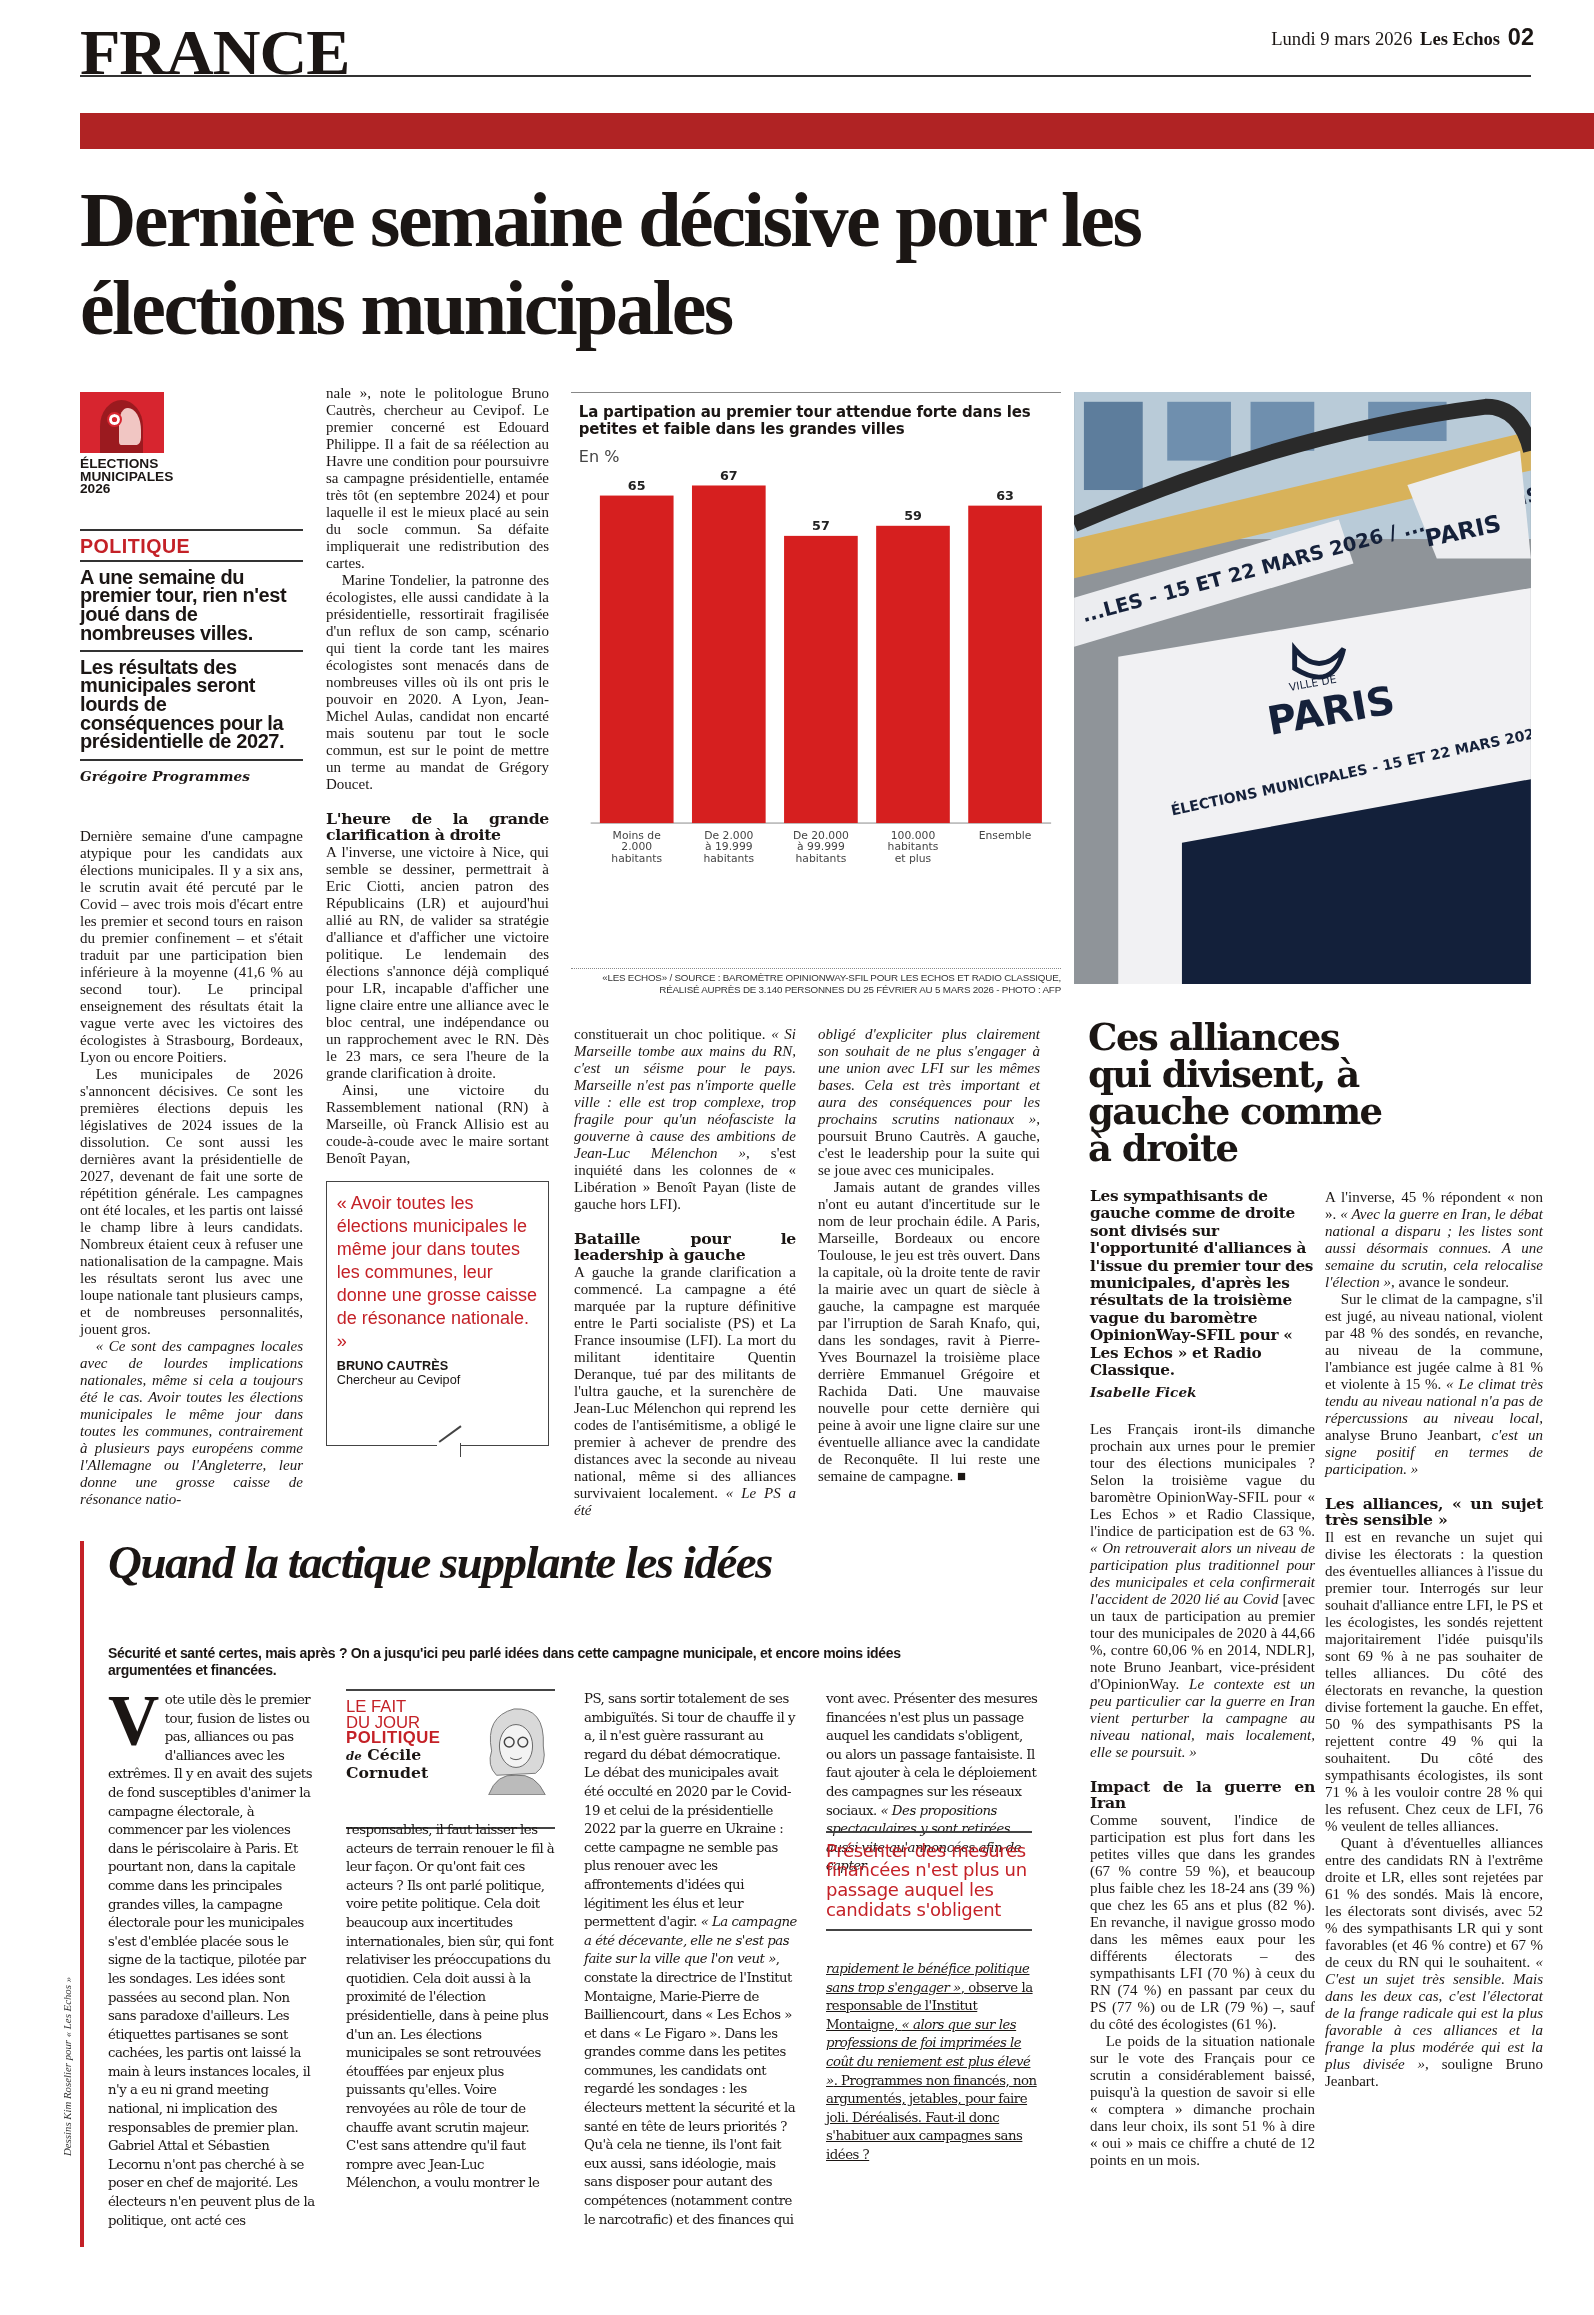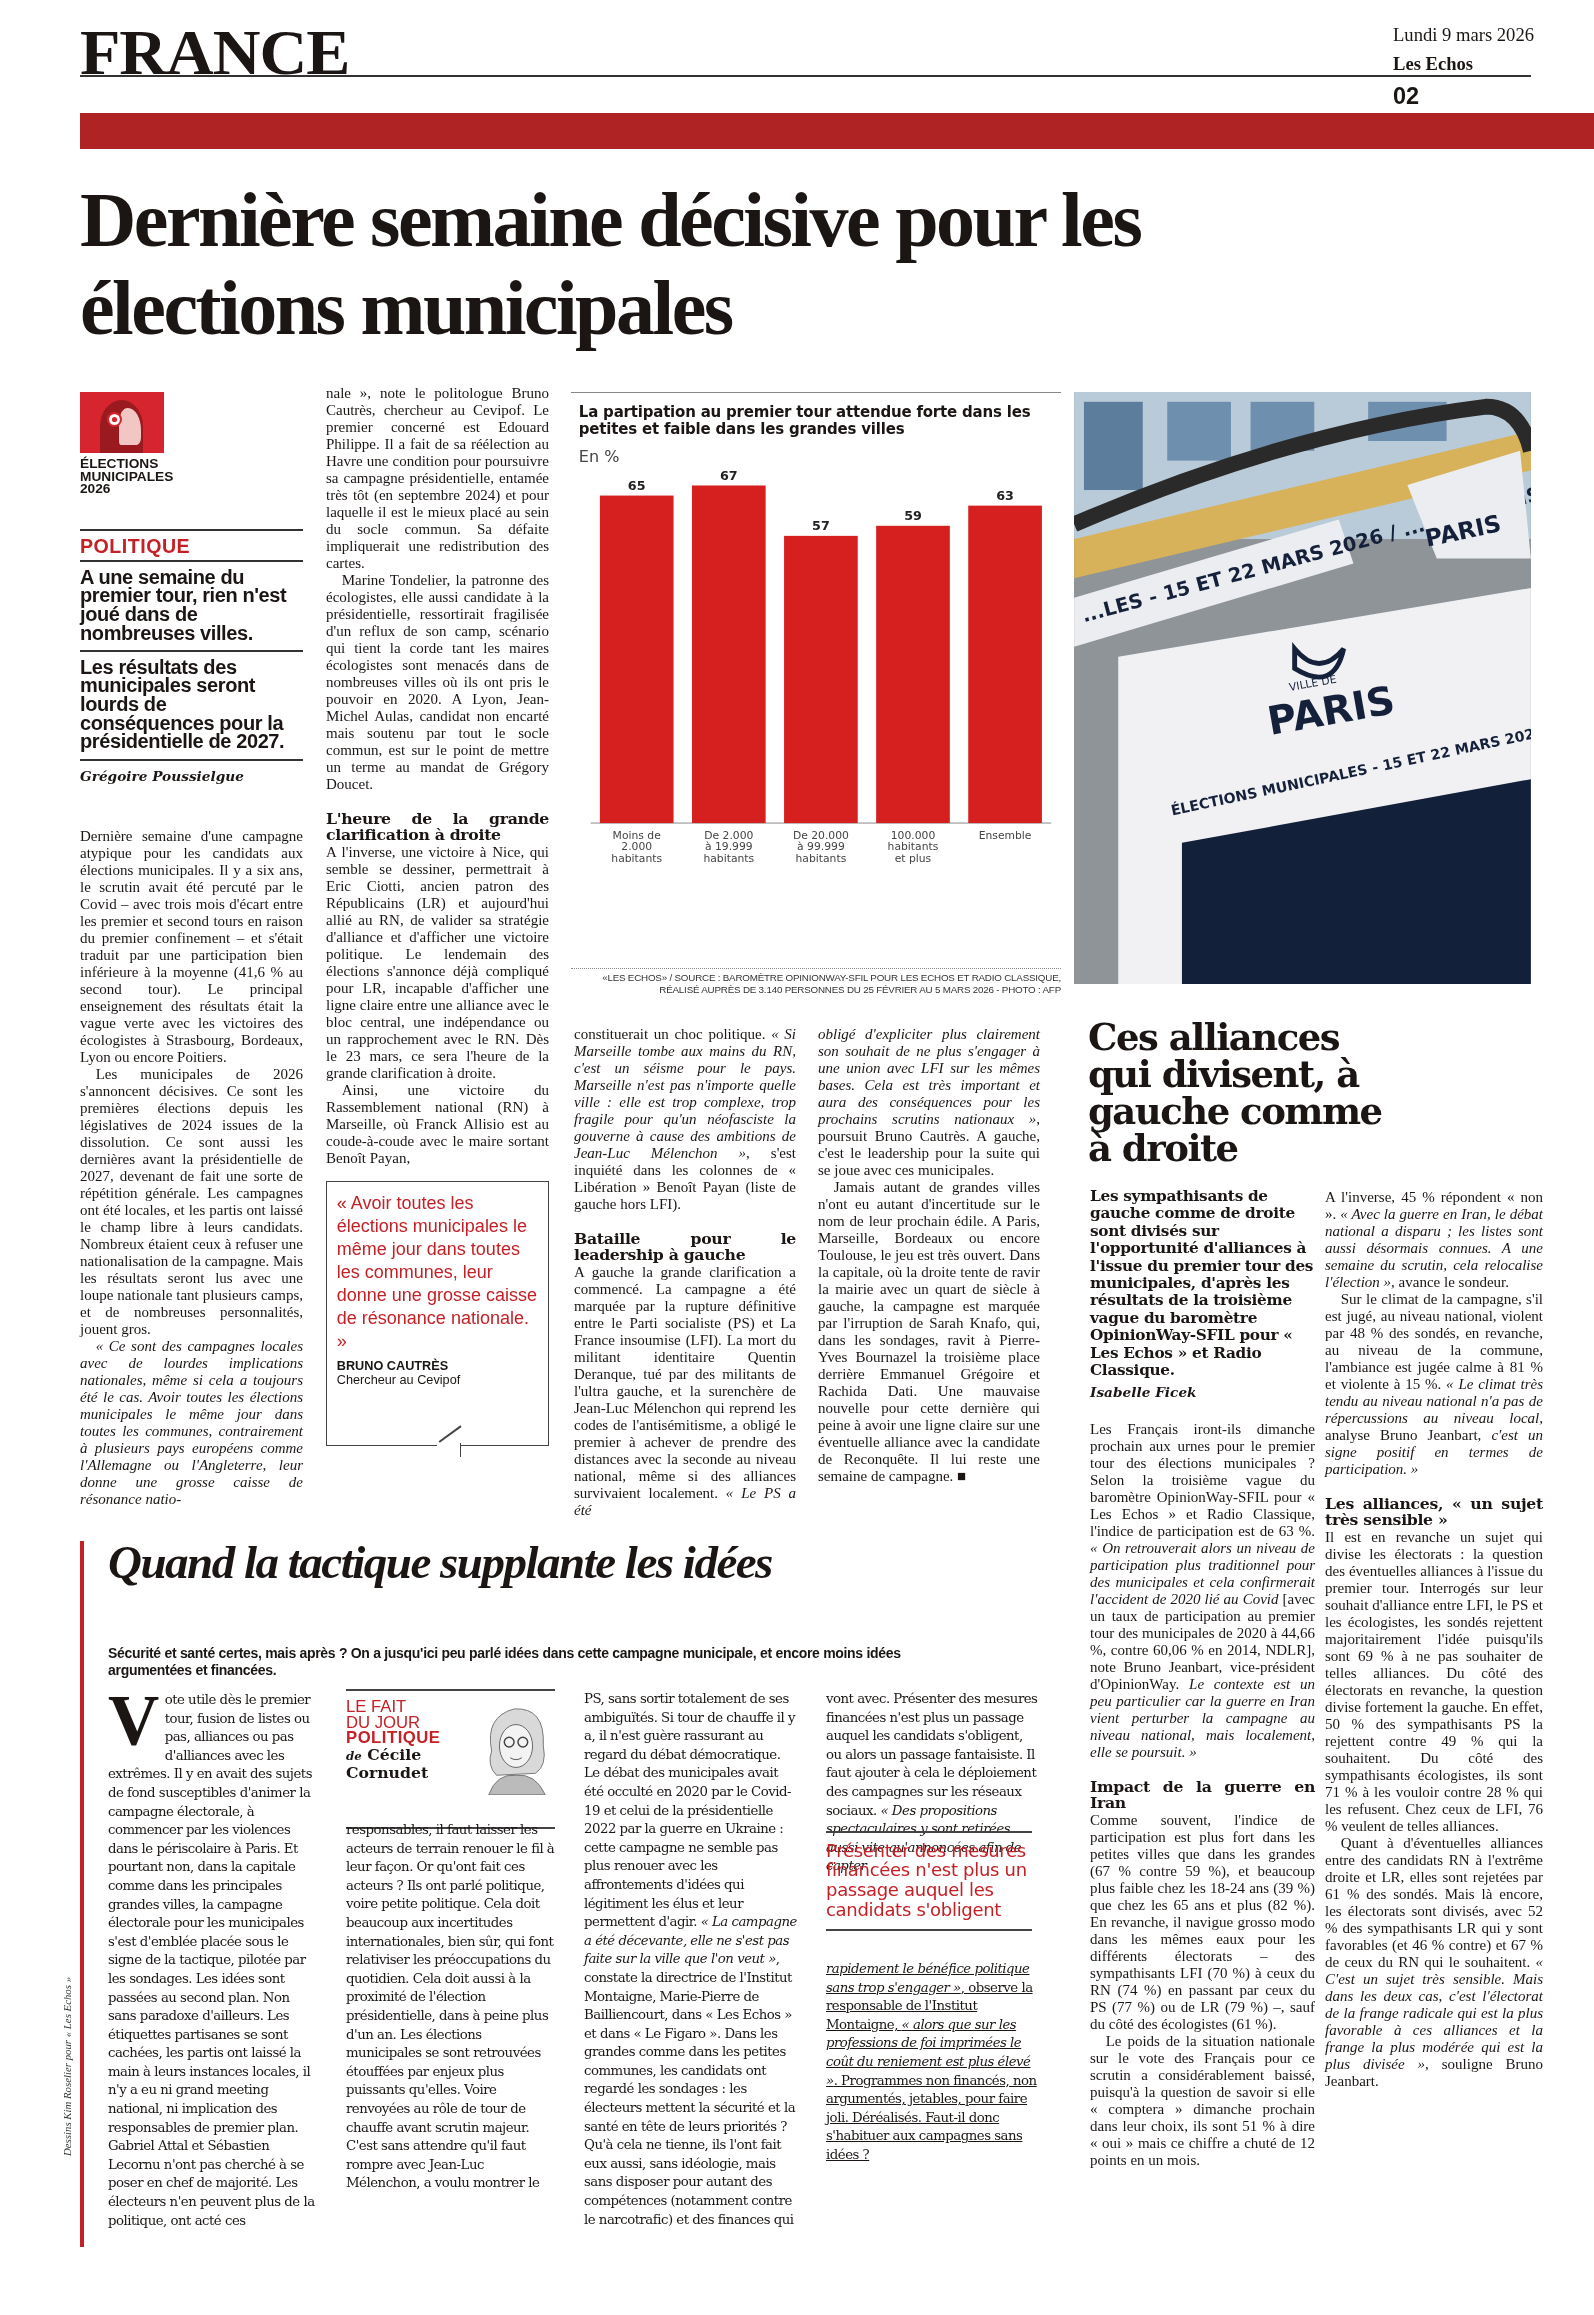--- a/index.html
+++ b/index.html
@@ -3,21 +3,21 @@
 <meta charset="utf-8">
 <style>
   * { box-sizing: border-box; margin: 0; padding: 0; }
   html, body { width: 1595px; height: 2315px; background: #fff; overflow: hidden; }
   body { position: relative; font-family: "DejaVu Serif", serif; color: #1b1614; }
   .abs { position: absolute; }
 
   
   .section-title { left: 80px; top: 21.6px; font-family: "Liberation Serif", serif; font-weight: 700; font-size: 63px; letter-spacing: -1px; line-height: 1; transform: scaleX(1.05); transform-origin: left; }
   .header-rule { left: 80px; top: 75px; width: 1451px; height: 2px; background: #333; }
-  .header-meta { right: 61px; top: 23.5px; font-family: "Liberation Serif", serif; font-size: 18.6px; display: flex; align-items: baseline; gap: 7.8px; flex-direction: column; }
+  .header-meta { right: 61px; top: 23.5px; font-family: "Liberation Serif", serif; font-size: 18.6px; display: flex; align-items: baseline; gap: 7.8px; }
   .header-meta .pg { font-family: "Liberation Sans", sans-serif; font-weight: 700; font-size: 23.5px; }
   .header-meta .brand { font-weight: 700; }
   .red-band { left: 80px; top: 113px; width: 1514px; height: 36px; background: #b02324; }
 
   .main-headline { left: 80px; top: 176px; width: 1176px; font-family: "Liberation Serif", serif; font-weight: 700; font-size: 78px; line-height: 88px; letter-spacing: -2.5px; }
 
   
   .rubric { left: 80px; top: 392px; width: 157px; }
   .rubric-logo { width: 84px; height: 61px; background: #d7252f; position: relative; overflow: hidden; }
   .rubric-logo .head { position: absolute; left: 19.6px; top: 7.8px; width: 43px; height: 53px; background: #9b1a1f; border-radius: 50% 50% 0 0; }
@@ -120,21 +120,21 @@
 </div>
 
 <div class="abs left-col">
   <div class="rule"></div>
   <div class="kicker">POLITIQUE</div>
   <div class="rule"></div>
   <div class="standfirst">A une semaine du premier tour, rien n'est joué dans de nombreuses villes.</div>
   <div class="rule"></div>
   <div class="standfirst">Les résultats des municipales seront lourds de conséquences pour la présidentielle de 2027.</div>
   <div class="rule"></div>
-  <div class="byline">Grégoire Poussielgue</div>
+  <div class="byline">Grégoire Programmes</div>
 </div>
 
 <div class="abs body-text col1-body">
   <p>Dernière semaine d'une campagne atypique pour les candidats aux élections municipales. Il y a six ans, le scrutin avait été percuté par le Covid – avec trois mois d'écart entre les premier et second tours en raison du premier confinement – et s'était traduit par une participation bien inférieure à la moyenne (41,6 % au second tour). Le principal enseignement des résultats était la vague verte avec les victoires des écologistes à Strasbourg, Bordeaux, Lyon ou encore Poitiers.</p>
   <p>Les municipales de 2026 s'annoncent décisives. Ce sont les premières élections depuis les législatives de 2024 issues de la dissolution. Ce sont aussi les dernières avant la présidentielle de 2027, devenant de fait une sorte de répétition générale. Les campagnes ont été locales, et les partis ont laissé le champ libre à leurs candidats. Nombreux étaient ceux à refuser une nationalisation de la campagne. Mais les résultats seront lus avec une loupe nationale tant plusieurs camps, et de nombreuses personnalités, jouent gros.</p>
   <p><em>« Ce sont des campagnes locales avec de lourdes implications nationales, même si cela a toujours été le cas. Avoir toutes les élections municipales le même jour dans toutes les communes, contrairement à plusieurs pays européens comme l'Allemagne ou l'Angleterre, leur donne une grosse caisse de résonance natio-</em></p>
 </div>
 
 <div class="abs body-text col2">
   <p>nale », note le politologue Bruno Cautrès, chercheur au Cevipof. Le premier concerné est Edouard Philippe. Il a fait de sa réélection au Havre une condition pour poursuivre sa campagne présidentielle, entamée très tôt (en septembre 2024) et pour laquelle il est le mieux placé au sein du socle commun. Sa défaite impliquerait une redistribution des cartes.</p>

